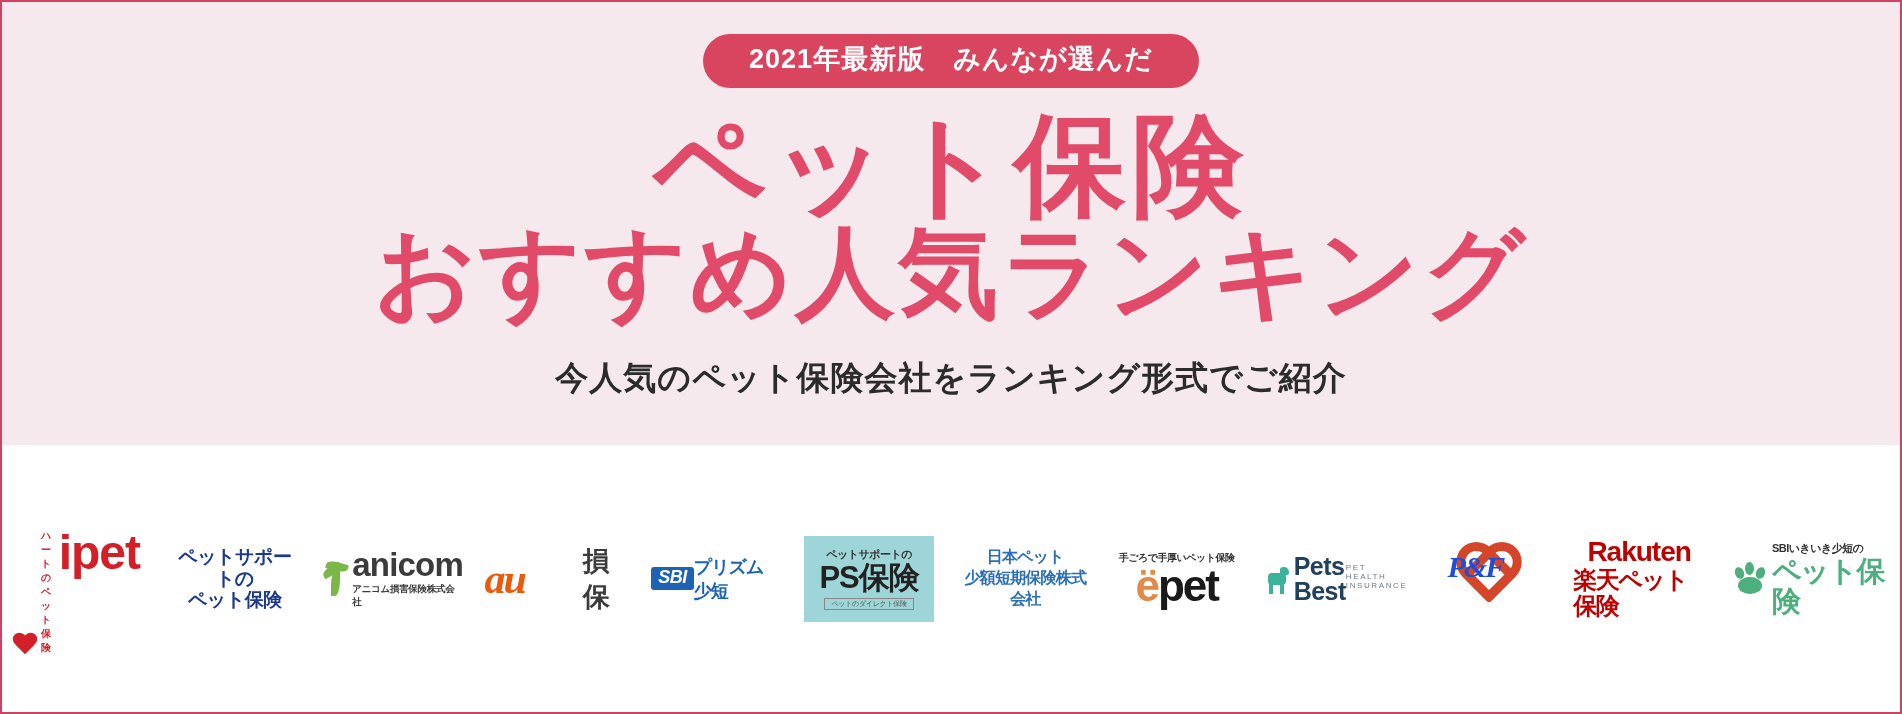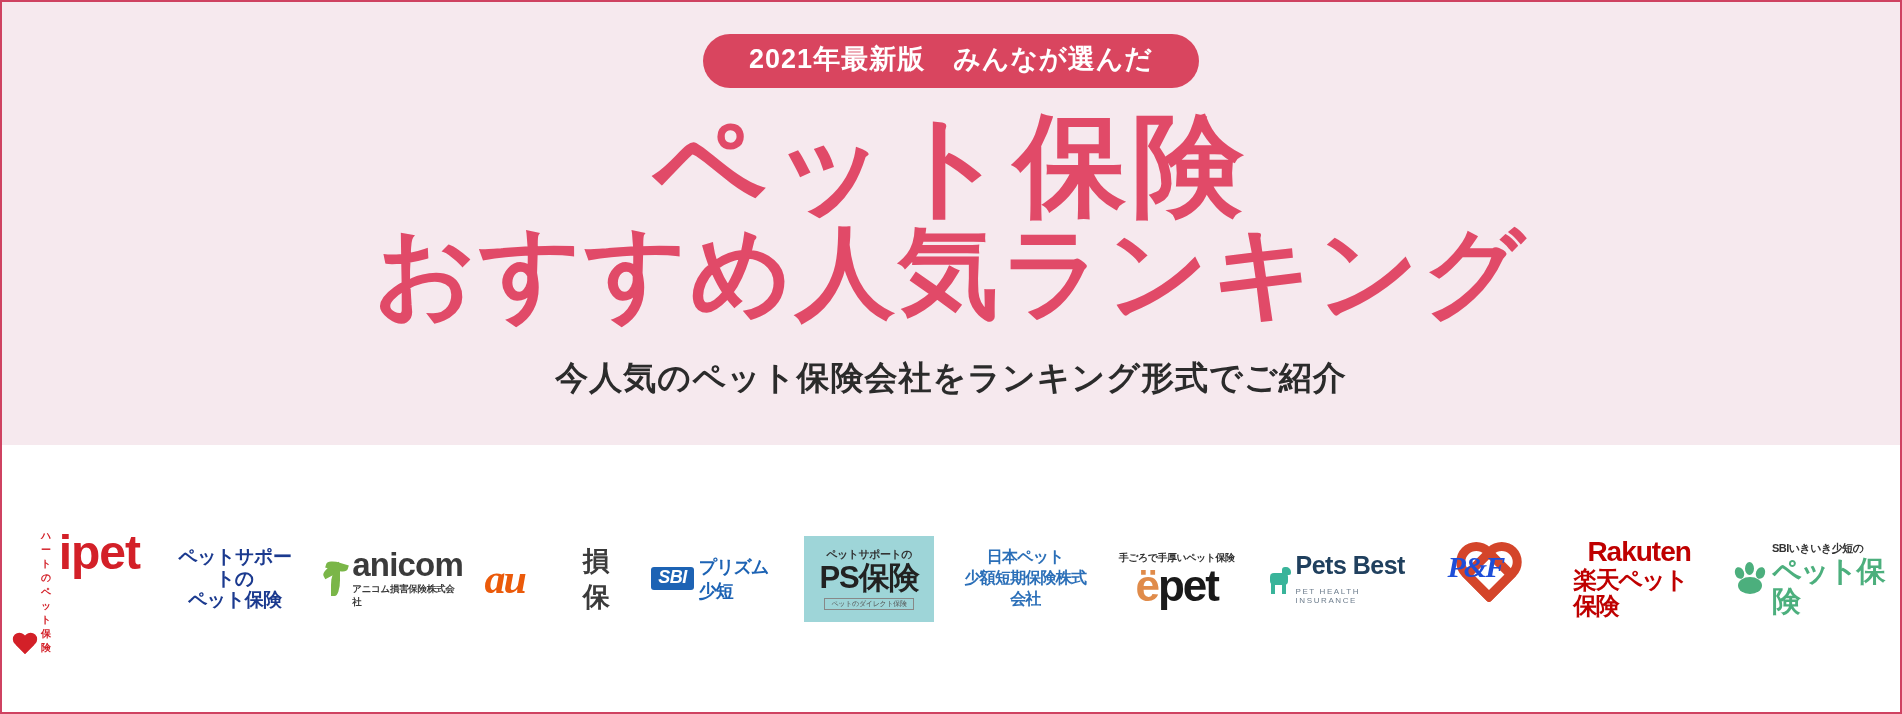--- a/index.html
+++ b/index.html
@@ -114,21 +114,21 @@
   .al3{width:9px;height:26px;left:9px;top:8px;background:#7ab648;border-radius:50% 50% 40% 40%;}
   .anicom-wrap{display:flex;flex-direction:column;align-items:flex-start;}
   .anicom-word{color:#3b3b3b;font-size:33px;font-weight:bold;line-height:1;letter-spacing:-.8px;}
   .anicom-sub{color:#3b3b3b;font-size:9.5px;font-weight:bold;letter-spacing:-.3px;margin-top:2px;}
   
   .au{width:138px;gap:10px;}
   .au-word{color:#eb5a0a;font-size:42px;font-weight:bold;font-style:italic;font-family:"Liberation Serif",serif;line-height:1;letter-spacing:-2px;}
   .au-sonpo{color:#3b3b3b;font-size:27px;font-weight:bold;letter-spacing:1px;margin-left:48px;}
   
   .sbi{width:124px;flex-direction:column;}
-  .sbi-row{display:flex;align-items:center;gap:5px;justify-content:space-between;}
+  .sbi-row{display:flex;align-items:center;justify-content:space-between;}
   .sbi-mark{
     background:#1d63b4;color:#fff;font-size:18px;font-weight:bold;font-style:italic;
     padding:1px 7px 2px;border-radius:3px;letter-spacing:-.5px;line-height:1.1;
   }
   .sbi-txt{color:#1d63b4;font-size:18px;font-weight:bold;letter-spacing:-1px;}
   
   .ps{width:130px;background:#9ed5d8;height:86px;flex-direction:column;justify-content:center;}
   .ps-sub{color:#333;font-size:11px;font-weight:bold;letter-spacing:-.5px;}
   .ps-word{color:#222;font-size:31px;font-weight:bold;letter-spacing:-1px;line-height:1.05;}
   .ps-foot{color:#555;font-size:7px;border:1px solid #888;padding:0 6px;margin-top:3px;letter-spacing:-.3px;}
@@ -158,21 +158,21 @@
   
   .petsbest{width:140px;gap:4px;}
   .pb-dog{
     width:26px;height:30px;position:relative;flex:0 0 auto;
   }
   .pb-dog span{position:absolute;background:#39b49a;}
   .pbd1{width:18px;height:12px;left:4px;top:9px;border-radius:4px;}
   .pbd2{width:9px;height:8px;left:16px;top:3px;border-radius:3px 5px 2px 2px;}
   .pbd3{width:4px;height:12px;left:5px;top:18px;}
   .pbd4{width:4px;height:12px;left:16px;top:18px;}
-  .pb-wrap{display:flex;flex-direction:column;align-items:flex-start;justify-content:flex-end;}
+  .pb-wrap{display:flex;align-items:flex-start;justify-content:flex-end;}
   .pb-word{color:#20405e;font-size:25px;font-weight:bold;line-height:1;letter-spacing:-.5px;}
   .pb-sub{color:#6c7c8c;font-size:8px;letter-spacing:1.6px;margin-top:9px;}
   
   .pf{width:110px;}
   .pf-heart{
     width:82px;height:76px;position:relative;
   }
   .pf-heart:before,.pf-heart:after{
     content:"";position:absolute;top:4px;width:40px;height:58px;
     border:9px solid #d4452a;box-sizing:border-box;

